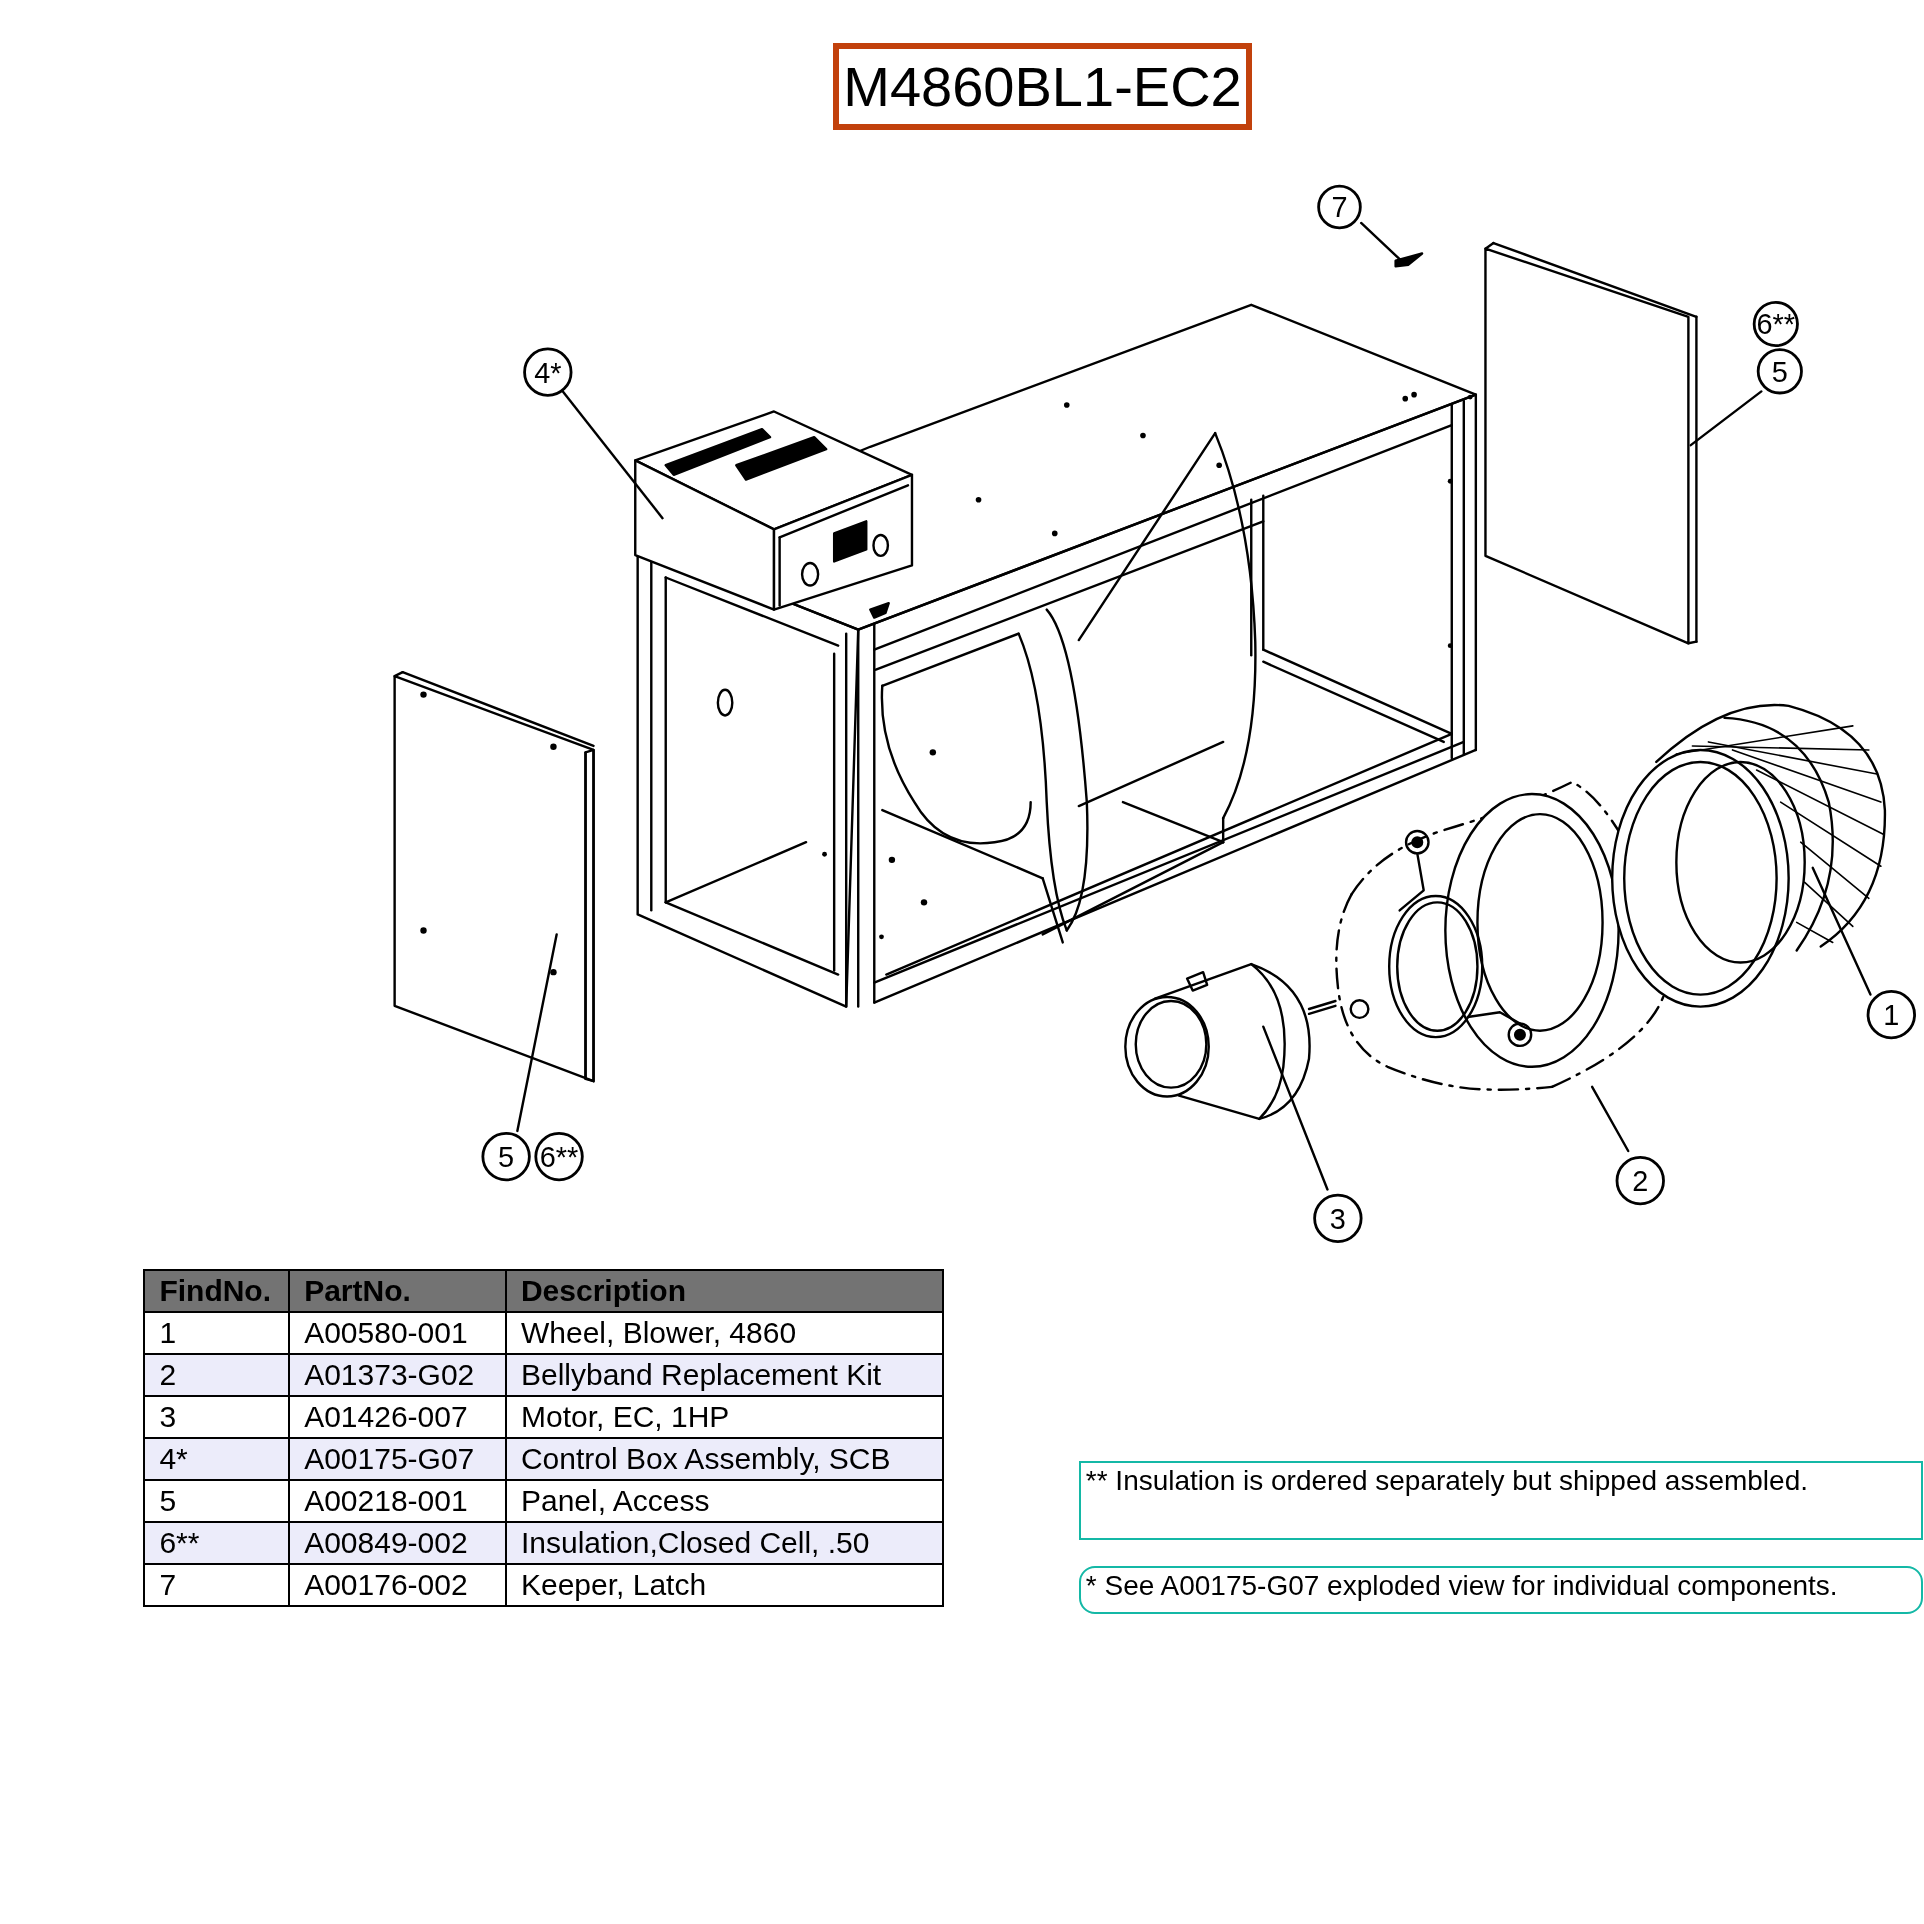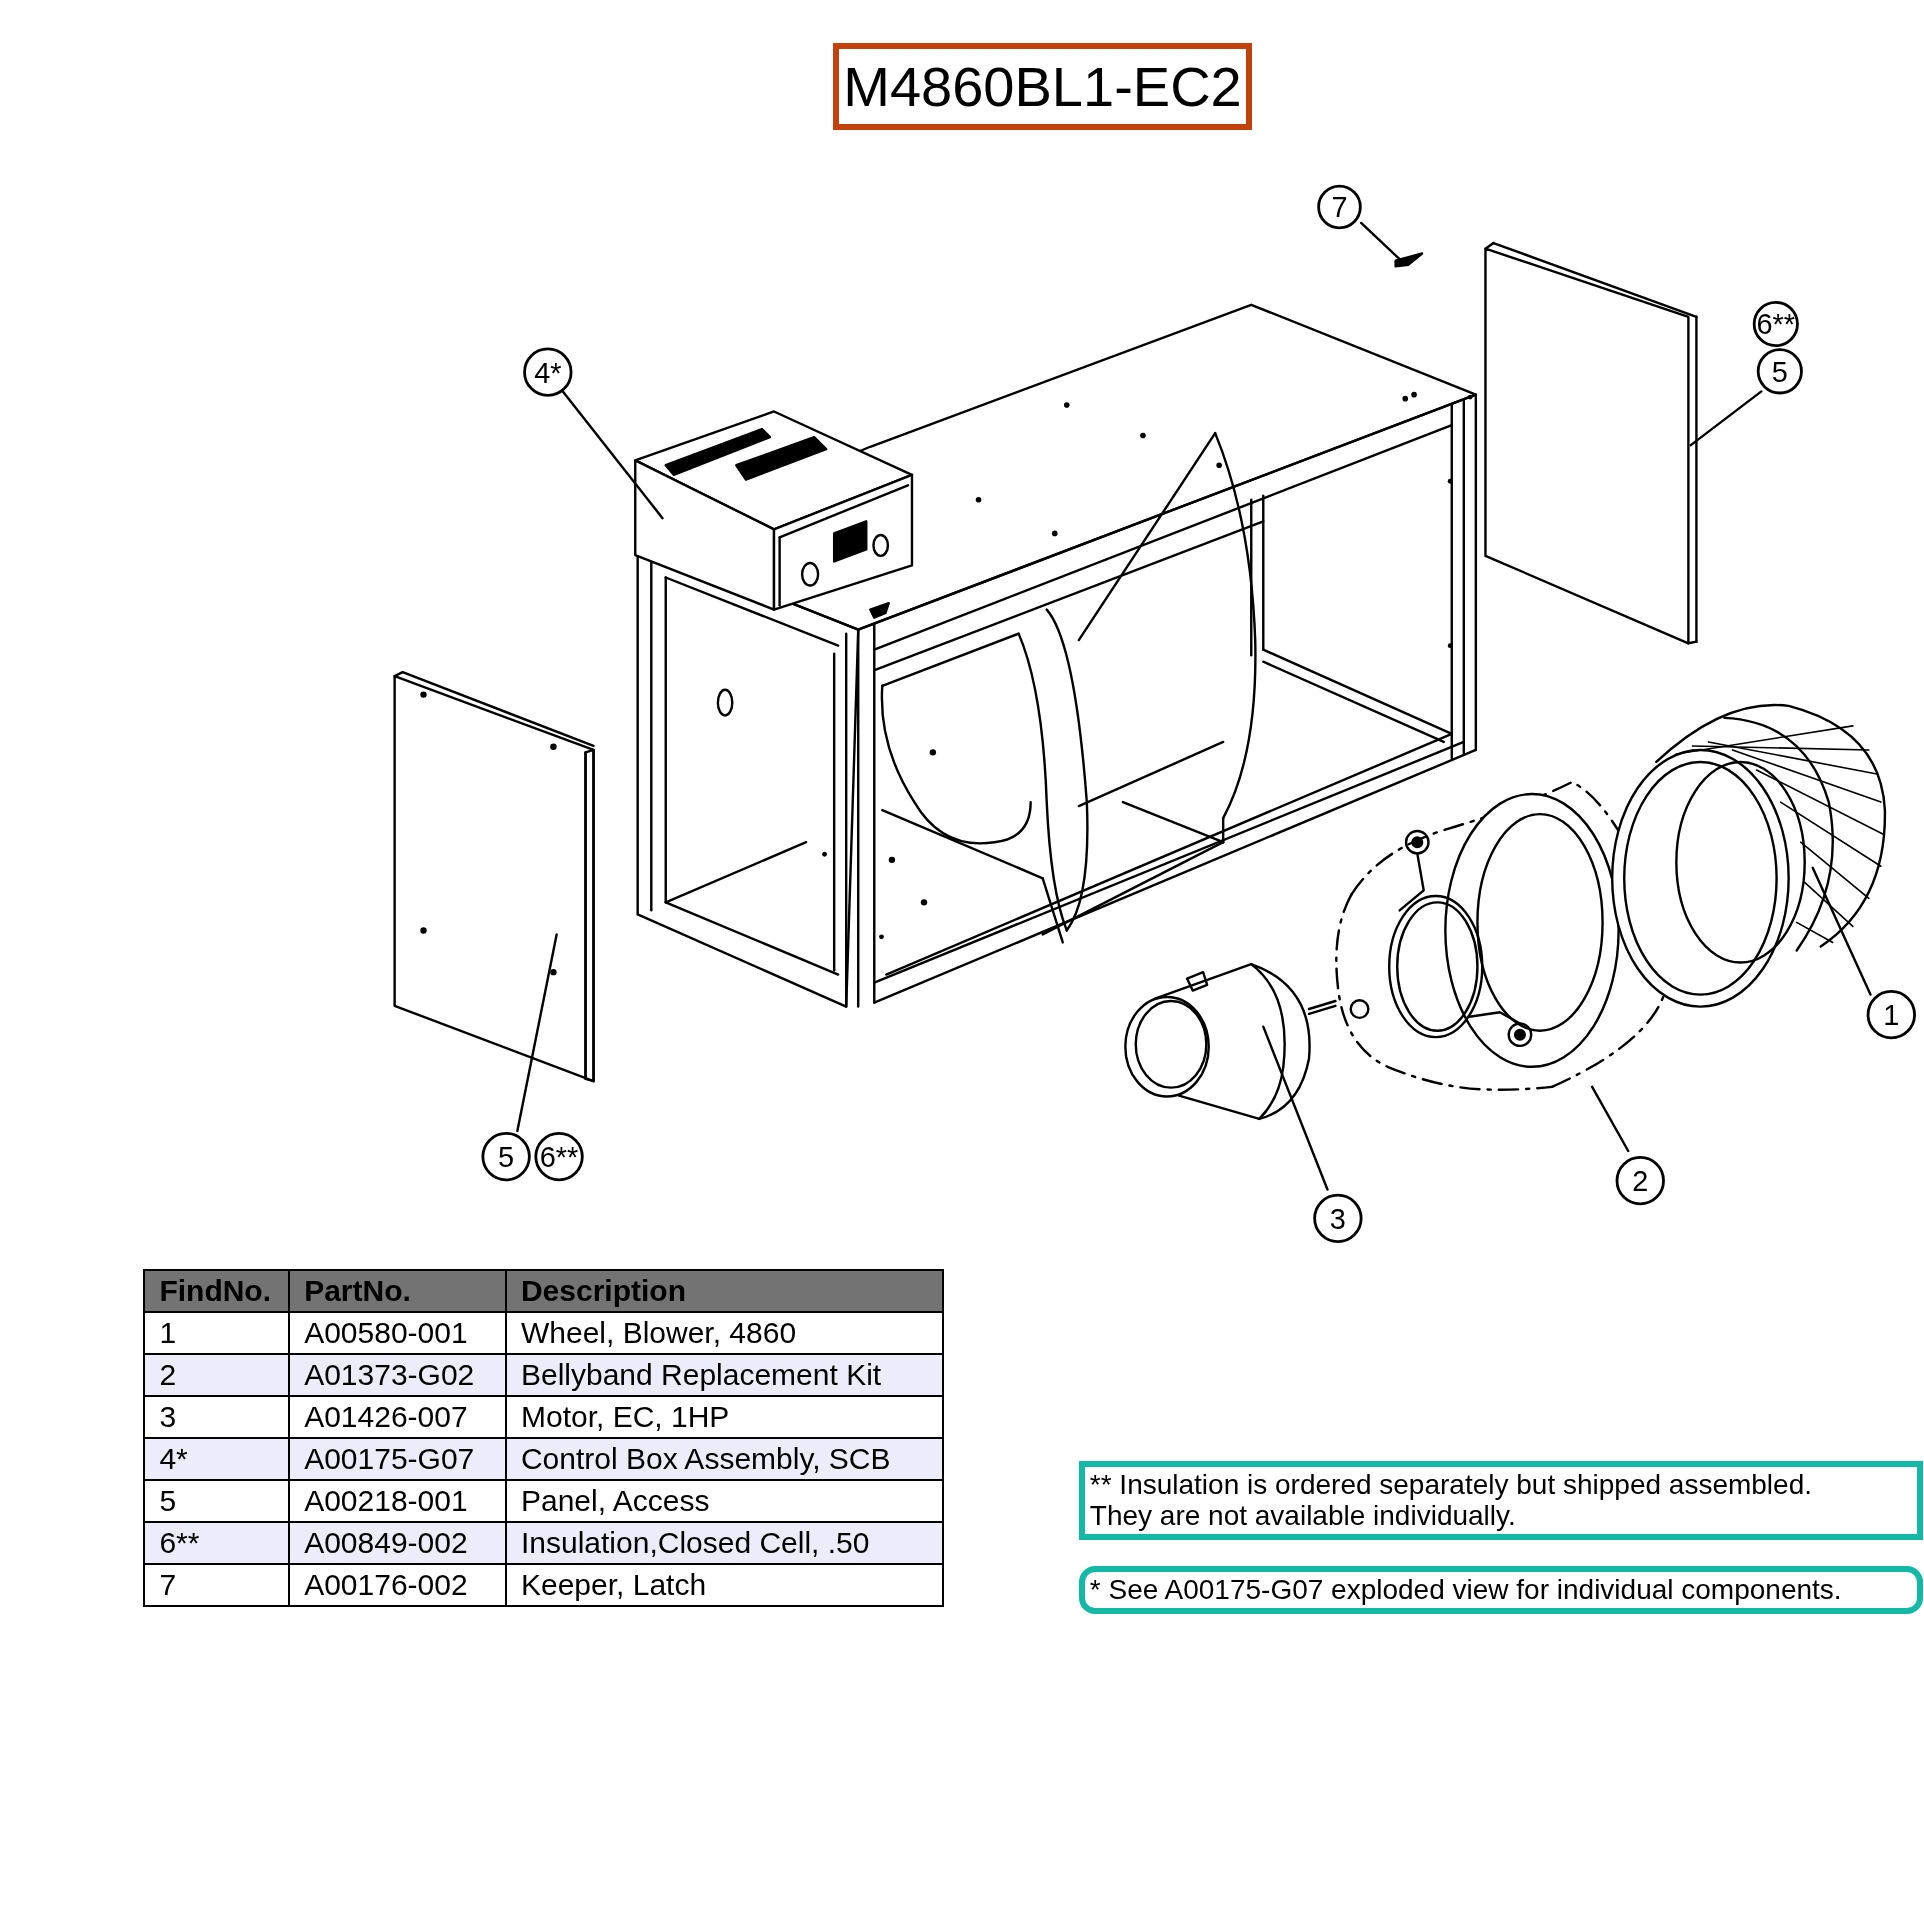--- a/index.html
+++ b/index.html
@@ -13,21 +13,21 @@
   .callout-label { font-family:"Liberation Sans", sans-serif; font-size:36px; }
   .parts-table { position:absolute; left:143px; top:1269px; border-collapse:collapse;
                  font-size:30px; }
   .parts-table th, .parts-table td { border:2.4px solid #000; padding:0 6.4px 0 14.4px;
                  height:40px; text-align:left; white-space:nowrap; }
   .parts-table th { font-weight:bold; background:#737373; height:40px; }
   .parts-table tr.alt td { background:#ececfa; }
   .col-find { width:122px; }
   .col-part { width:194px; }
   .col-desc { width:415px; }
-  .note { position:absolute; border:6px solid #14b8a6; box-sizing:border-box;
+  .note { position:absolute; border:2px solid #14b8a6; box-sizing:border-box;
           font-size:28px; line-height:30.5px; padding:3.2px 4.8px; background:#fff; }
   .note-1 { left:1079px; top:1461px; width:844px; height:79px; }
   .note-2 { left:1079px; top:1566px; width:844px; height:48px;border-radius:16px; }
 </style>
 </head>
 <body>
 
 <div class="title-box">
   <span class="title-text">M4860BL1-EC2</span>
 </div>
@@ -280,18 +280,17 @@
     <tr>
       <td>7</td>
       <td>A00176-002</td>
       <td>Keeper, Latch</td>
     </tr>
   </tbody>
 </table>
 
 <div class="note note-1">
   <div>** Insulation is ordered separately but shipped assembled.</div>
-  <div>They are not available individually.</div>
 </div>
 <div class="note note-2">
   <div>* See A00175-G07 exploded view for individual components.</div>
 </div>
 
 
 </body></html>

